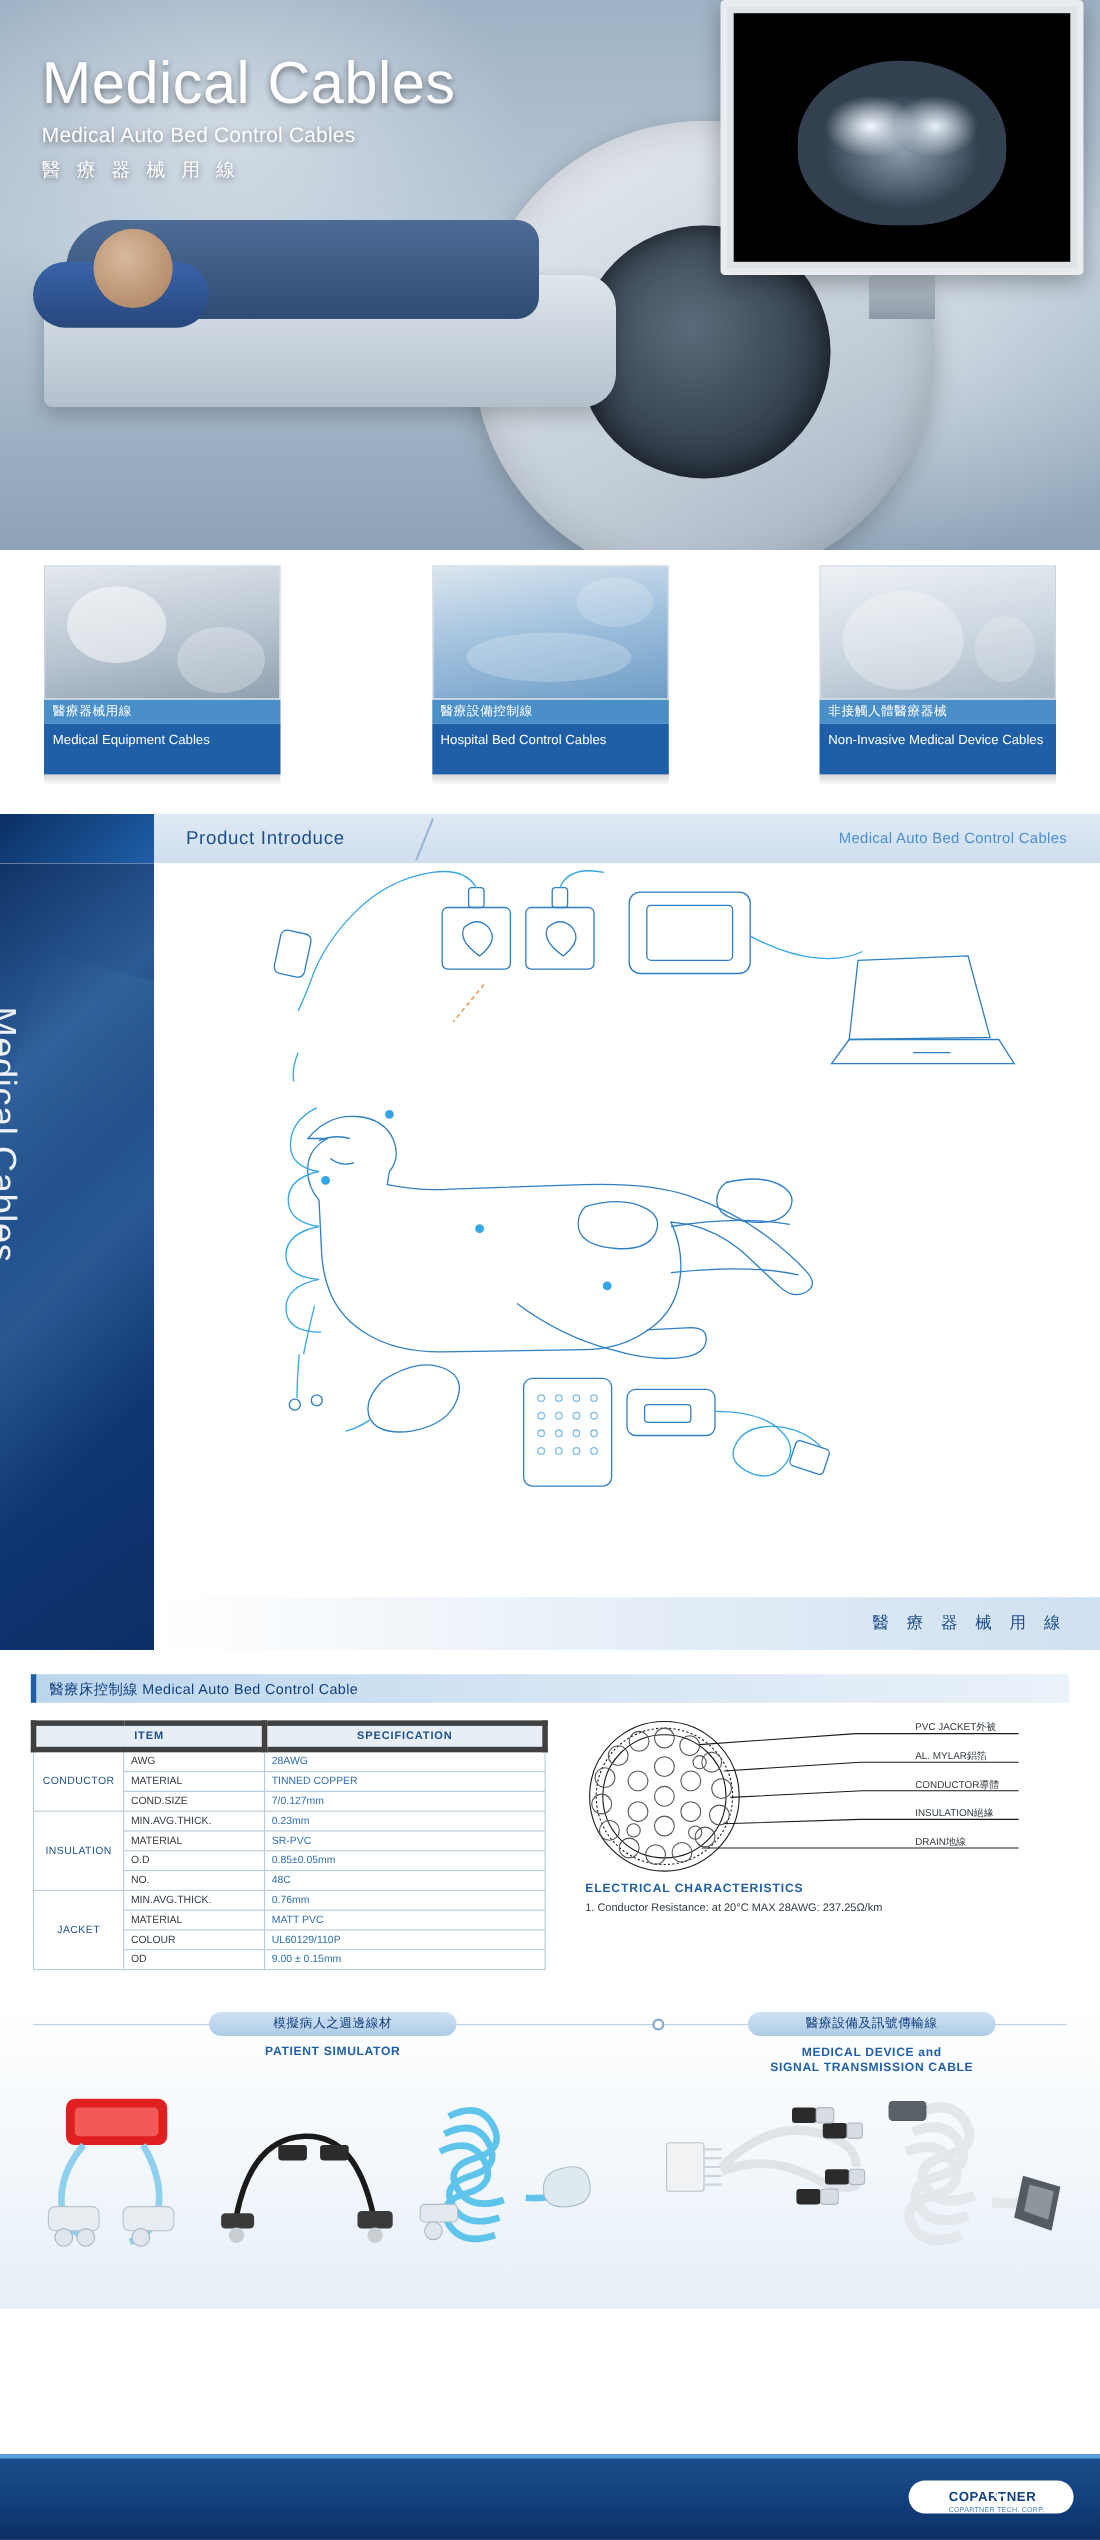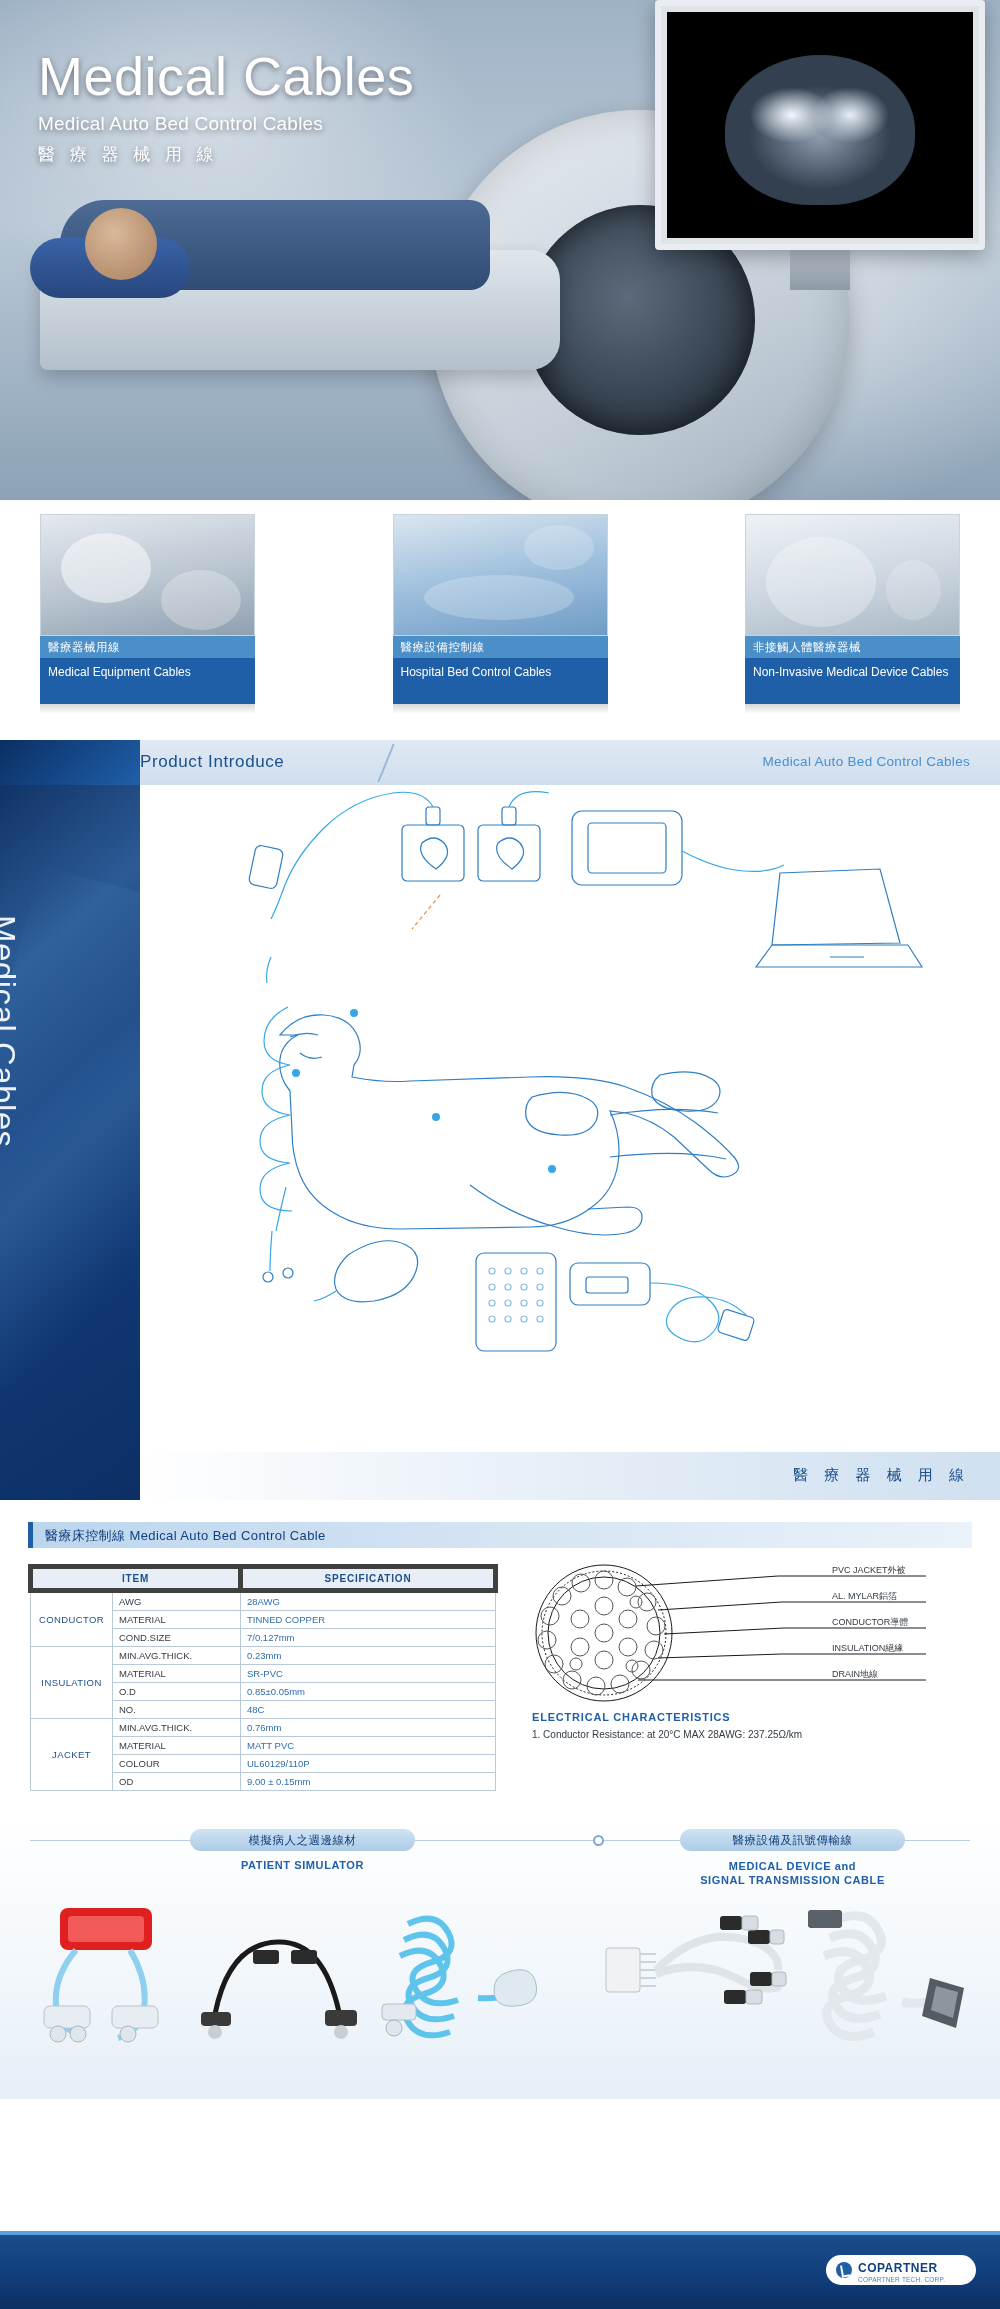--- a/index.html
+++ b/index.html
@@ -191,21 +191,21 @@
     background: linear-gradient(180deg,#dfe9f3,#cfdeee);
   }
   .intro-left {
     position: absolute;
     left: 0; top: 0;
     width: 140px; height: 45px;
     background: linear-gradient(135deg,#0b2f63,#1f5fa8);
   }
   .intro-title {
     position: absolute;
-    left: 140px; top: 12px;
+    left: 169px; top: 12px;
     font-size: 17px;
     color: #1c4f8c;
     letter-spacing: .6px;
     text-align: center;
   }
   .intro-slash {
     position: absolute;
     left: 385px; top: 4px;
     width: 2px; height: 38px;
     background: #9ab6d4;
@@ -421,20 +421,21 @@
   .logo {
     position: absolute;
     right: 24px; top: 24px;
     width: 150px; height: 30px;
     border-radius: 15px;
     background: #ffffff;
     display: flex;
     align-items: center;
     gap: 6px;
     padding-left: 10px;
+    flex-direction: column;
   }
   .logo-mark {
     width: 16px; height: 16px;
     border-radius: 50%;
     background: #1f5fa8;
     position: relative;
   }
   .logo-mark::after{
     content:"";
     position:absolute; left:5px; top:3px;

